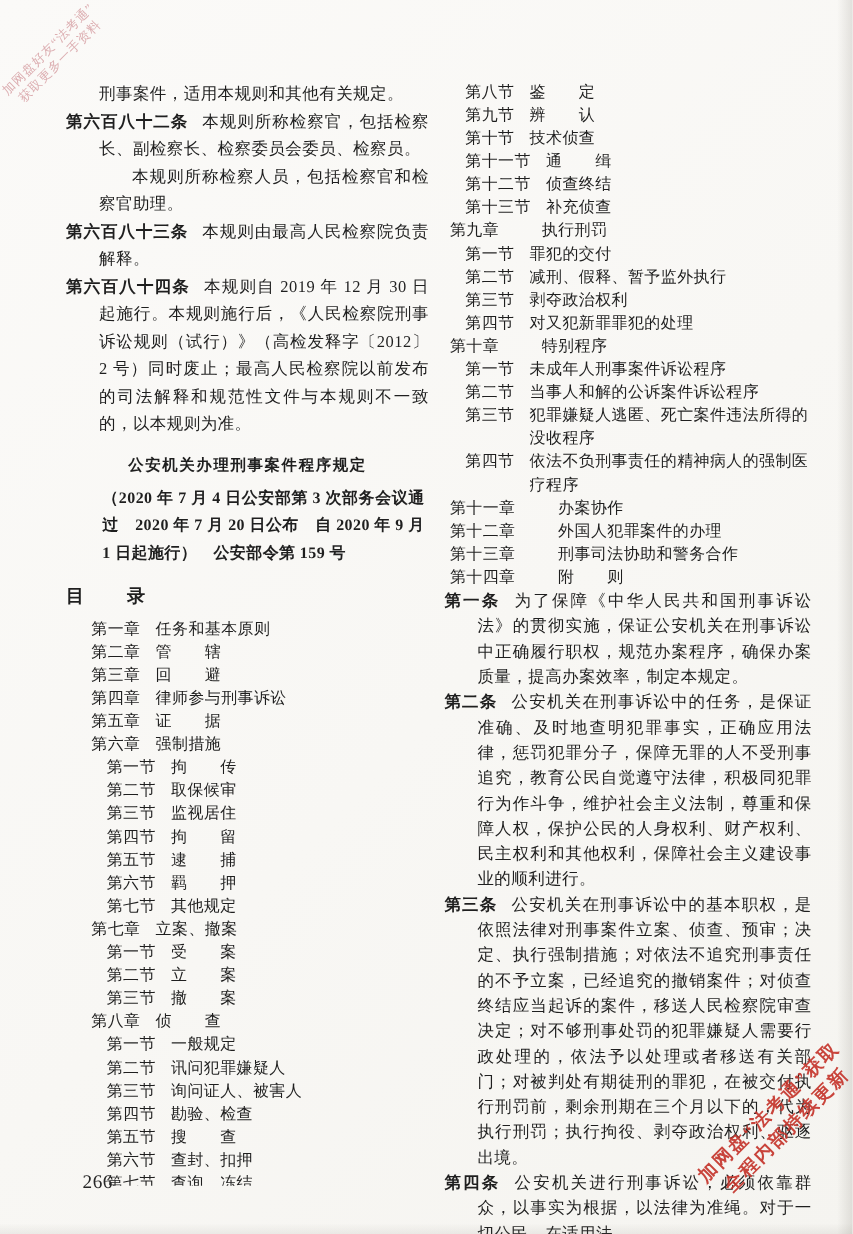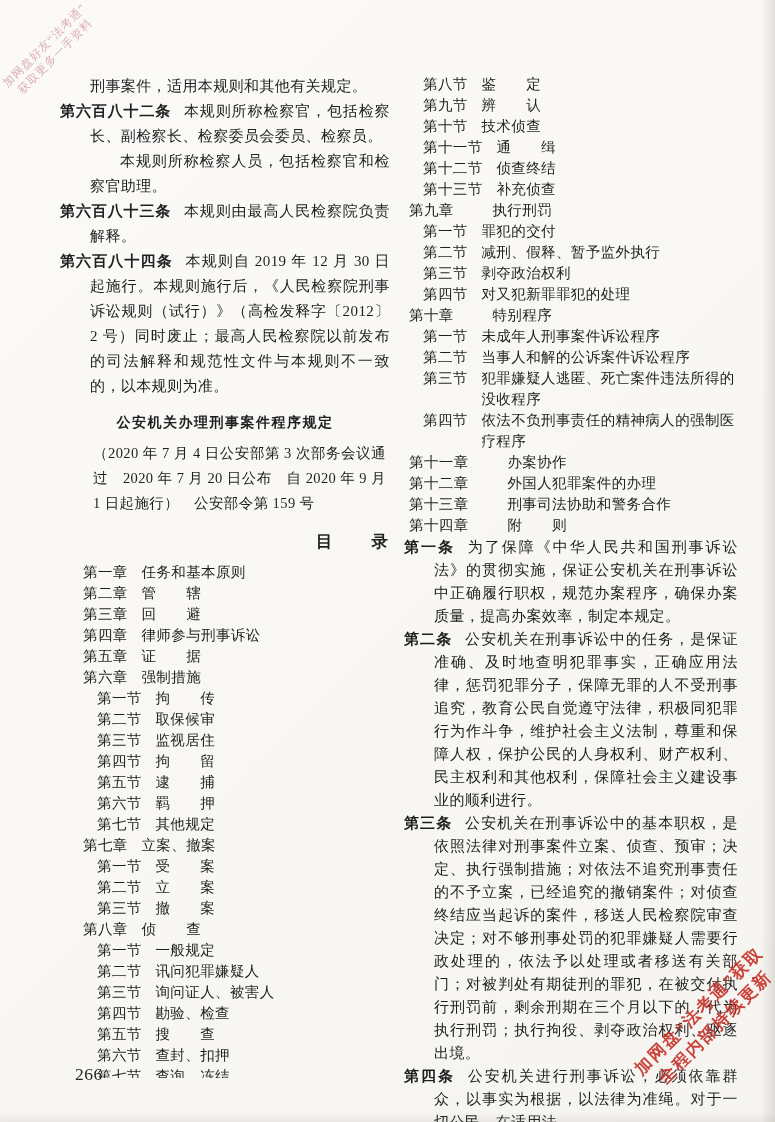--- a/index.html
+++ b/index.html
@@ -83,26 +83,27 @@
     font-size: 14px;
     font-weight: 700;
     letter-spacing: 1.5px;
   }
   .doc-meta {
     margin: 0 4px 0 33px;
     font-size: 14.5px;
     line-height: 25px;
     text-align: justify;
     letter-spacing: 0.4px;
+    font-weight: bold;
   }
 
   
   .toc-heading {
     margin: 15px 0 9px 0;
-    text-align: right;
+    text-align: left;
     font-size: 16.5px;
     font-weight: 700;
     letter-spacing: 2px;
   }
   .toc-item {
     display: flex;
     font-size: 14.5px;
     line-height: 21px;
     letter-spacing: 0.4px;
   }

